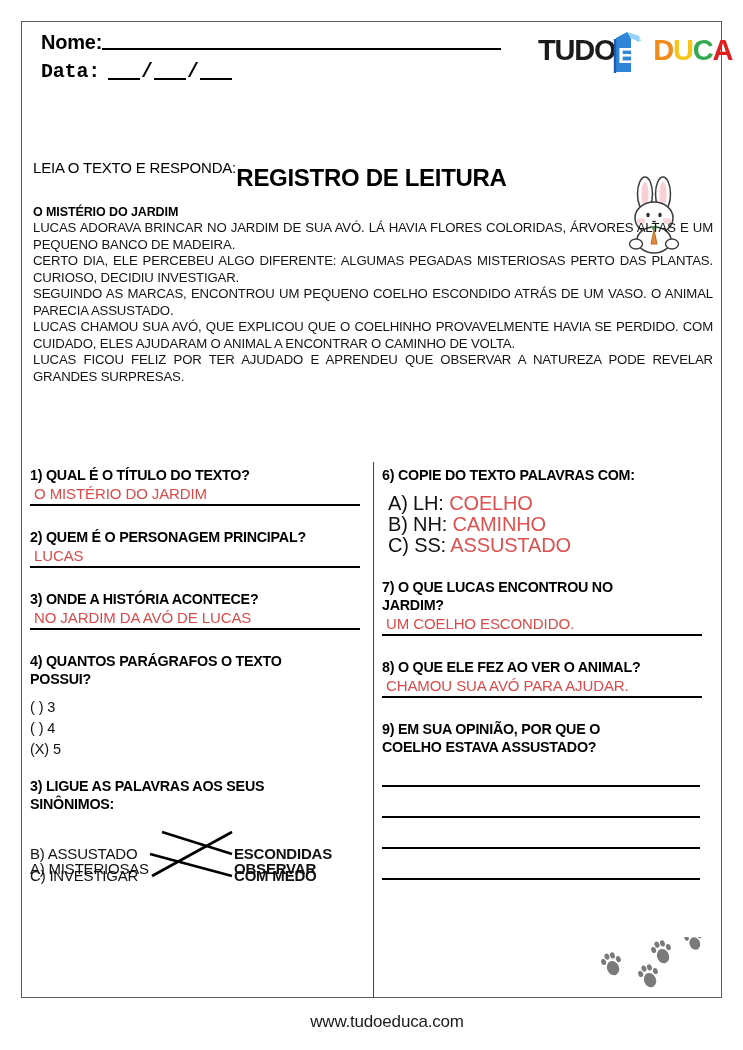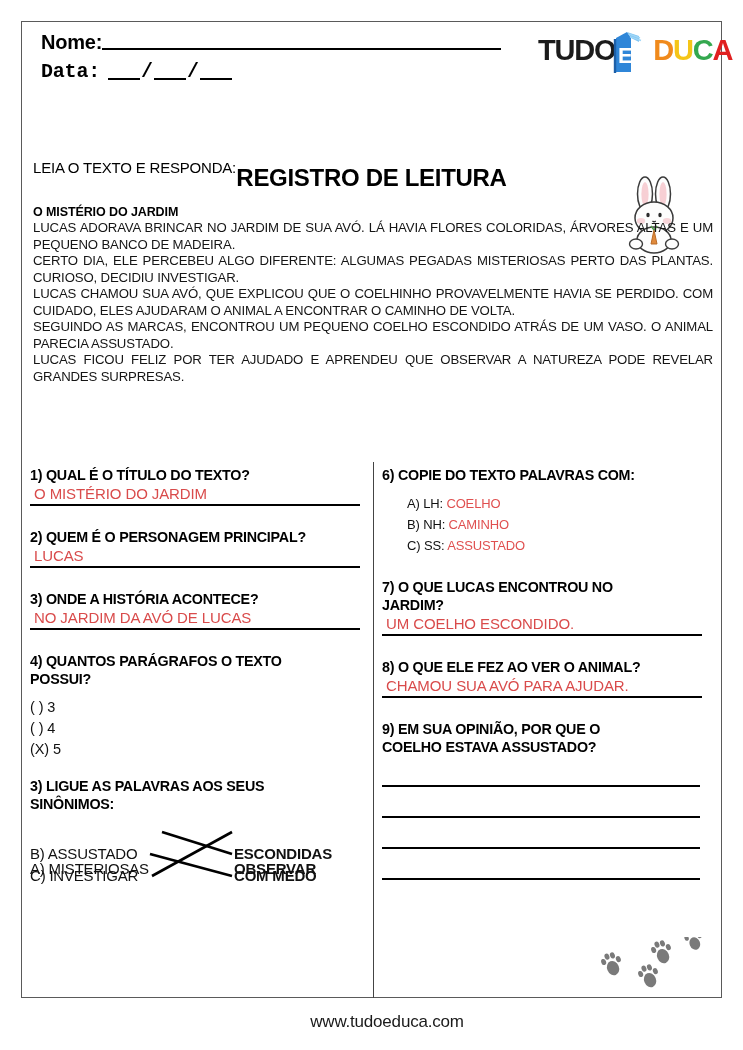--- a/index.html
+++ b/index.html
@@ -162,22 +162,22 @@
   }
   .match .lw { left: 0; }
   .match .rw { left: 204px; font-weight: bold; }
   .m0 { top: 0px; margin-top: 37px; }
   .m1 { top: 22px; }
   .m2 { top: 44px; }
   .match svg { position: absolute; left: 0; top: 0; }
 
   
   .sub {
-    font-size: 13px; color: #111; line-height: 21px;
-    letter-spacing: -0.15px; padding-left: 6px; margin-left: 19px;
+    font-size: 20px; color: #111; line-height: 21px;
+    letter-spacing: -0.15px; padding-left: 6px;
   }
   .sub .red { color: #e05050; }
 
   
   .blank-line {
     width: 318px; height: 0;
     border-bottom: 2.4px solid #000;
     margin-top: 29px;
   }
 
@@ -249,22 +249,22 @@
       <path d="M33 56 L30 70 L36 70 Z" fill="#e08a3c" stroke="#b96a24" stroke-width="1"></path>
       <path d="M33 56 l-3 -4 M33 56 l3 -4" stroke="#4f9b4a" stroke-width="1.4"></path>
       <ellipse cx="15" cy="70" rx="6.5" ry="5" fill="#fdfdfd" stroke="#3b3b3b" stroke-width="1.4"></ellipse>
       <ellipse cx="51" cy="70" rx="6.5" ry="5" fill="#fdfdfd" stroke="#3b3b3b" stroke-width="1.4"></ellipse>
     </svg>
 
     <div class="story">
       <div class="story-title">O MISTÉRIO DO JARDIM</div>
       <p>LUCAS ADORAVA BRINCAR NO JARDIM DE SUA AVÓ. LÁ HAVIA FLORES COLORIDAS, ÁRVORES ALTAS E UM PEQUENO BANCO DE MADEIRA.</p>
       <p>CERTO DIA, ELE PERCEBEU ALGO DIFERENTE: ALGUMAS PEGADAS MISTERIOSAS PERTO DAS PLANTAS. CURIOSO, DECIDIU INVESTIGAR.</p>
+      <p>SEGUINDO AS MARCAS, ENCONTROU UM PEQUENO COELHO ESCONDIDO ATRÁS DE UM VASO. O ANIMAL PARECIA ASSUSTADO.</p>
       <p>LUCAS CHAMOU SUA AVÓ, QUE EXPLICOU QUE O COELHINHO PROVAVELMENTE HAVIA SE PERDIDO. COM CUIDADO, ELES AJUDARAM O ANIMAL A ENCONTRAR O CAMINHO DE VOLTA.</p>
-      <p>SEGUINDO AS MARCAS, ENCONTROU UM PEQUENO COELHO ESCONDIDO ATRÁS DE UM VASO. O ANIMAL PARECIA ASSUSTADO.</p>
       <p>LUCAS FICOU FELIZ POR TER AJUDADO E APRENDEU QUE OBSERVAR A NATUREZA PODE REVELAR GRANDES SURPRESAS.</p>
     </div>
 
     <div class="divider"></div>
 
     <div class="col col-left">
 
       <div class="q">1) QUAL É O TÍTULO DO TEXTO?</div>
       <div class="ans-wrap">
         <div class="ans">O MISTÉRIO DO JARDIM</div>

